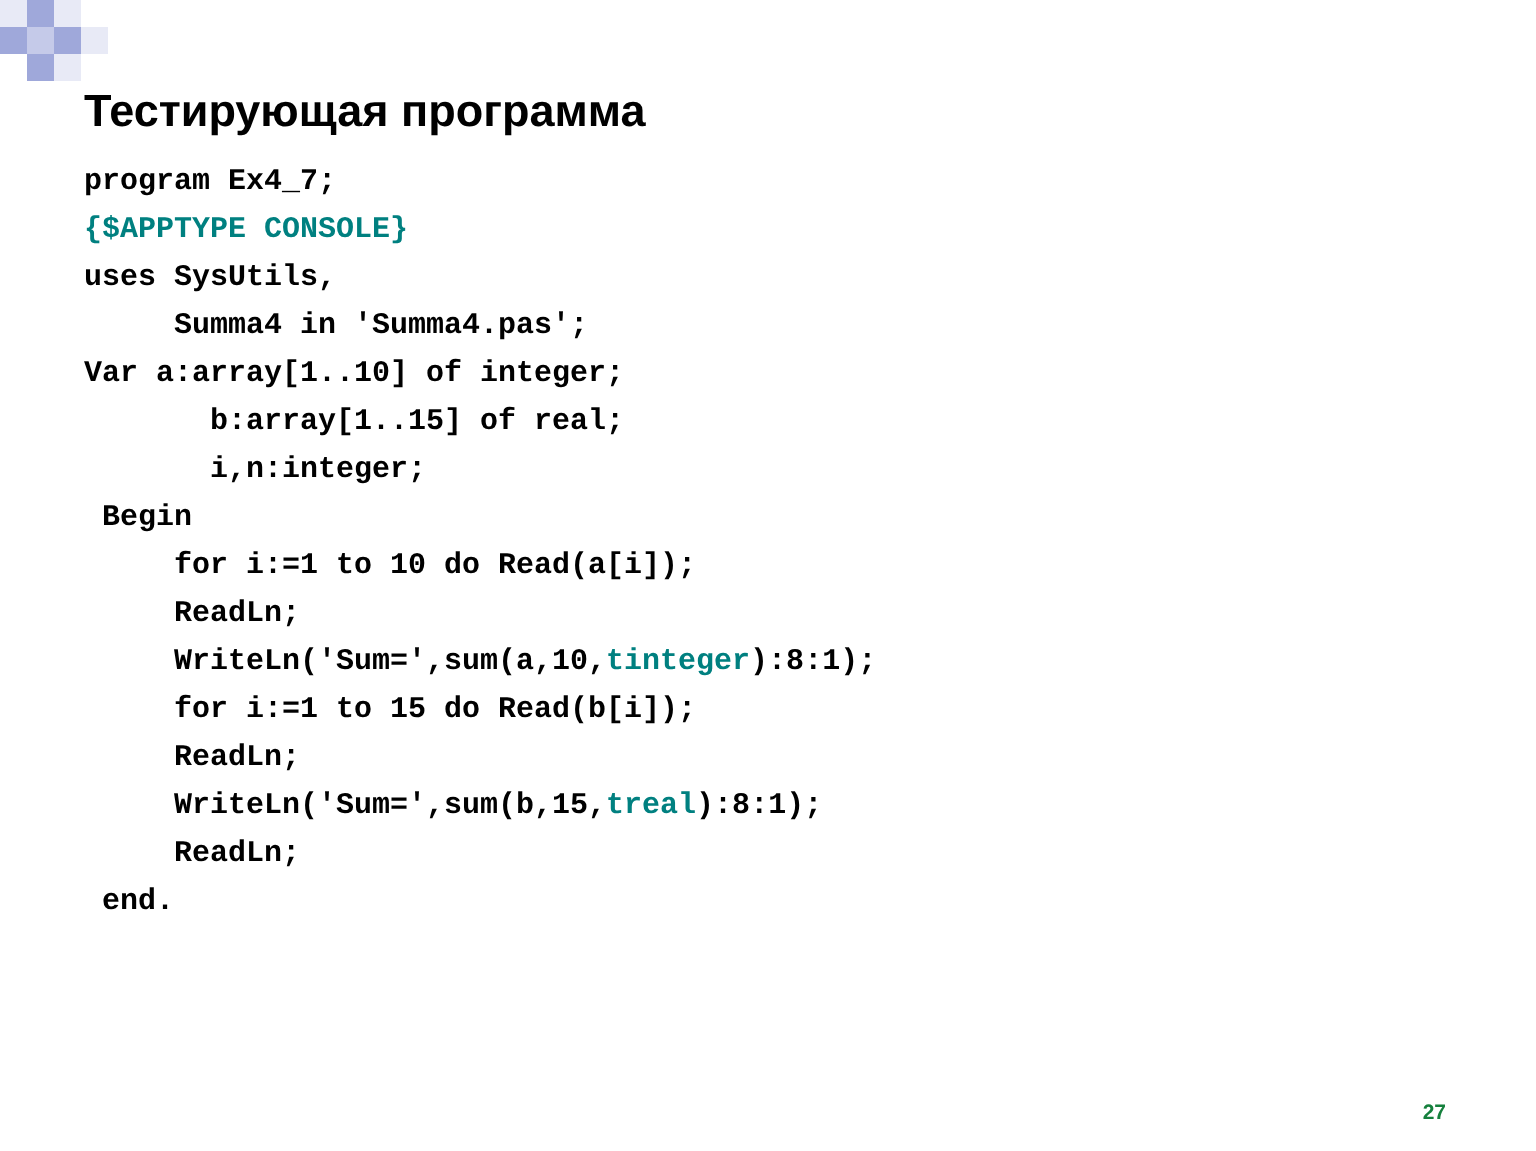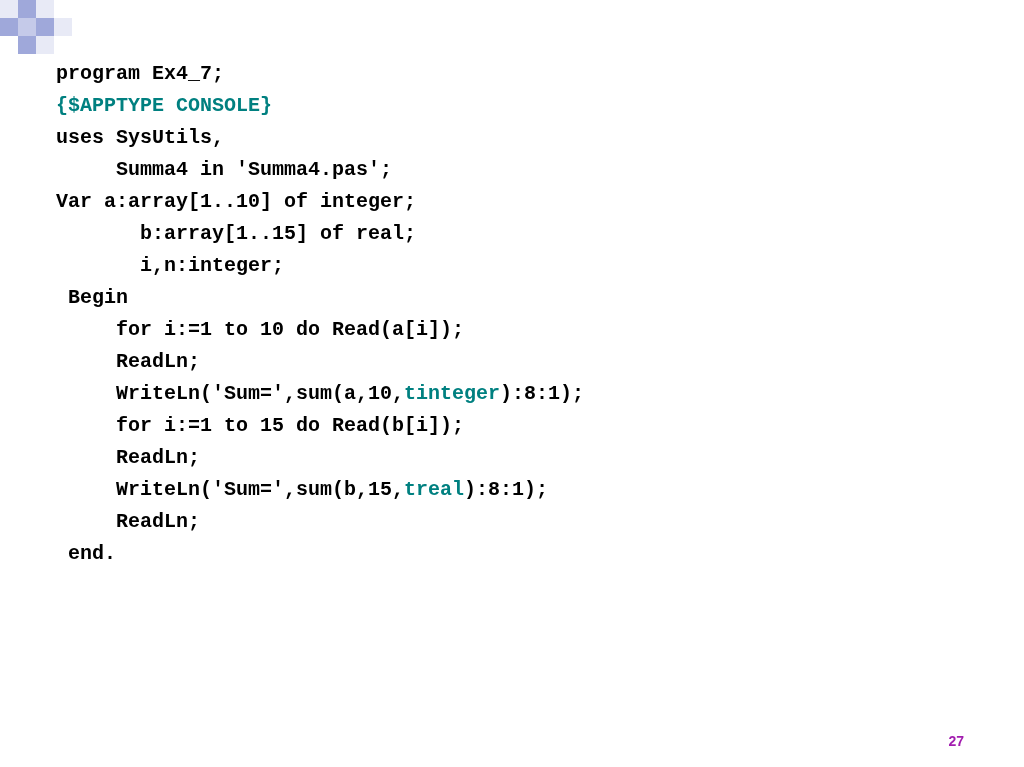--- a/index.html
+++ b/index.html
@@ -44,39 +44,40 @@
     color: #000;
     white-space: pre;
   }
   .green { color: #008080; }
   .pagenum {
     position: absolute;
     bottom: 18px;
     right: 60px;
     font-size: 14px;
     font-weight: bold;
-    color: #a21caf;
+    color: #15803d;
   }
 </style>
 </head>
 <body>
 
 <div class="decor">
   <div class="r light" style="left:0px; top:0px; width:18px; height:18px;"></div>
   <div class="r med" style="left:18px; top:0px; width:18px; height:18px;"></div>
   <div class="r light" style="left:36px; top:0px; width:18px; height:18px;"></div>
   <div class="r med" style="left:0px; top:18px; width:18px; height:18px;"></div>
   <div class="r" style="left:18px; top:18px; width:18px; height:18px;"></div>
   <div class="r med" style="left:36px; top:18px; width:18px; height:18px;"></div>
   <div class="r light" style="left:54px; top:18px; width:18px; height:18px;"></div>
   <div class="r med" style="left:18px; top:36px; width:18px; height:18px;"></div>
   <div class="r light" style="left:36px; top:36px; width:18px; height:18px;"></div>
 </div>
 
 <div class="content">
+  <h1 class="title">Тестирующая программа</h1>
   <div class="code"><span>program Ex4_7;</span>
 <span class="green">{$APPTYPE CONSOLE}</span>
 <span>uses SysUtils,</span>
 <span>     Summa4 in 'Summa4.pas';</span>
 <span>Var a:array[1..10] of integer;</span>
 <span>       b:array[1..15] of real;</span>
 <span>       i,n:integer;</span>
 <span> Begin</span>
 <span>     for i:=1 to 10 do Read(a[i]);</span>
 <span>     ReadLn;</span>

